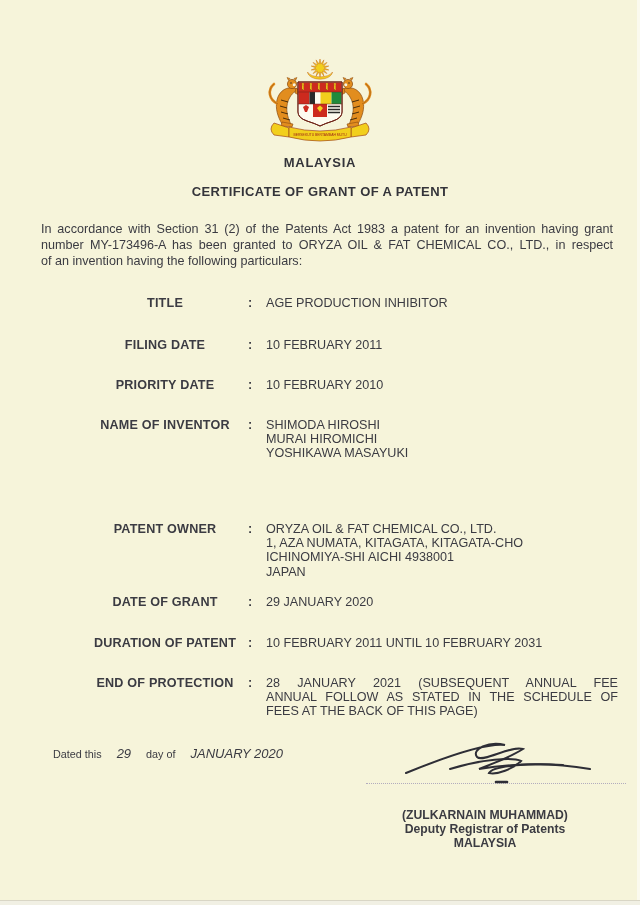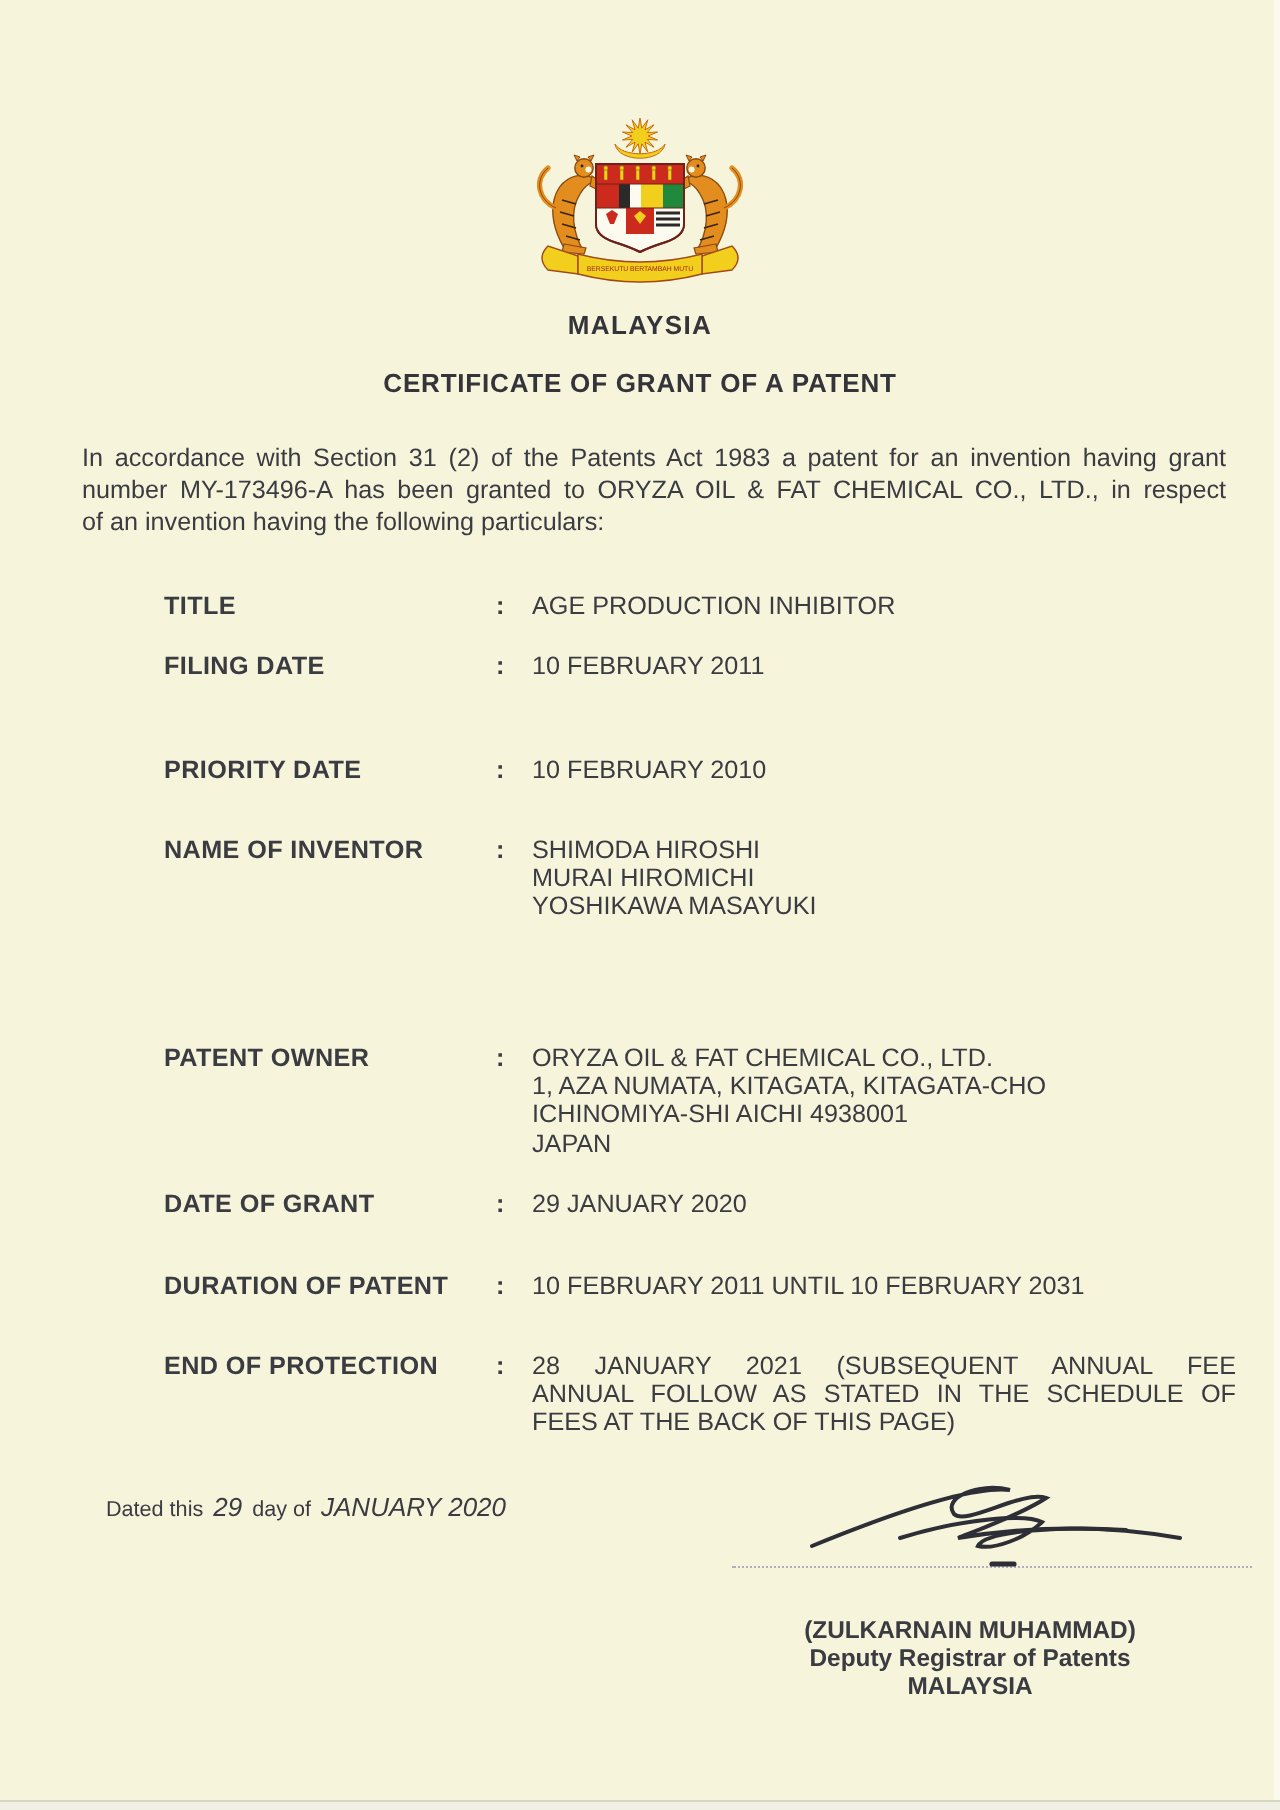--- a/index.html
+++ b/index.html
@@ -16,24 +16,24 @@
     position:absolute;left:0;top:155px;width:100%;text-align:center;
     font-size:13px;font-weight:bold;letter-spacing:0.7px;color:#34343a;
   }
   .cert-title{
     position:absolute;left:0;top:184px;width:100%;text-align:center;
     font-size:13px;font-weight:bold;letter-spacing:0.4px;color:#34343a;
   }
   .intro{position:absolute;left:41px;top:221px;width:572px;font-size:12.6px;line-height:16px;}
   .j{text-align:justify;text-align-last:justify;}
   .frow{position:absolute;left:82px;display:flex;font-size:12.6px;}
-  .flabel{width:166px;font-weight:bold;letter-spacing:0.2px;}
+  .flabel{width:166px;font-weight:bold;letter-spacing:0.2px;text-align:center;}
   .fcolon{width:18px;font-weight:bold;}
   .fvalue{width:352px;line-height:14.2px;}
-  .dated{position:absolute;left:53px;top:746px;display:flex;align-items:baseline;gap:5px;}
+  .dated{position:absolute;left:53px;top:746px;display:flex;align-items:baseline;gap:15px;}
   .dated .sm{font-size:10.8px;}
   .dated .lg{font-size:13px;font-style:italic;}
   .sig{position:absolute;left:366px;top:737px;width:260px;text-align:center;}
   .sig svg{display:block;margin:0 0 0 26px;}
   .sig-line{border-bottom:1px dotted #b2acbe;margin-top:-4px;width:100%;}
   .sig-text{font-weight:bold;font-size:12.2px;line-height:14px;padding-right:22px;}
   .sig-text.first{margin-top:24px;}
   .edge-right{position:absolute;right:0;top:0;width:3px;height:100%;background:#fbfaee;}
   .edge-bottom{position:absolute;bottom:0;left:0;width:100%;height:4px;background:#f1f0e4;border-top:1px solid #d9d6c6;}
 </style>
@@ -122,21 +122,21 @@
   </div>
 
   <div class="frow" style="top:296px">
     <div class="flabel">TITLE</div>
     <div class="fcolon">:</div>
     <div class="fvalue">
       <div>AGE PRODUCTION INHIBITOR</div>
     </div>
   </div>
 
-  <div class="frow" style="top:326px">
+  <div class="frow" style="top:338px">
     <div class="flabel">FILING DATE</div>
     <div class="fcolon">:</div>
     <div class="fvalue">
       <div>10 FEBRUARY 2011</div>
     </div>
   </div>
 
   <div class="frow" style="top:378px">
     <div class="flabel">PRIORITY DATE</div>
     <div class="fcolon">:</div>

